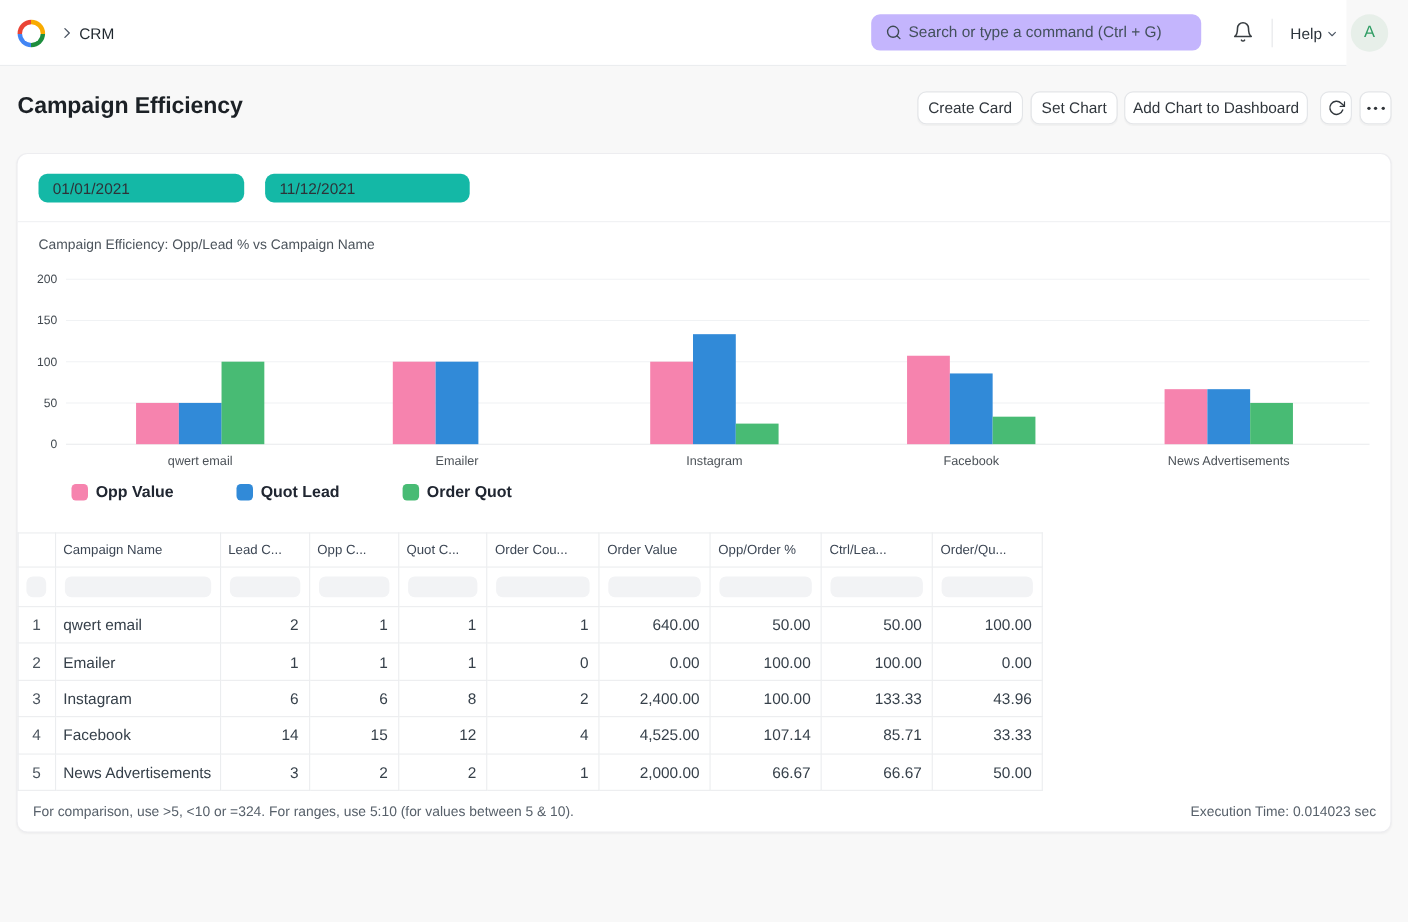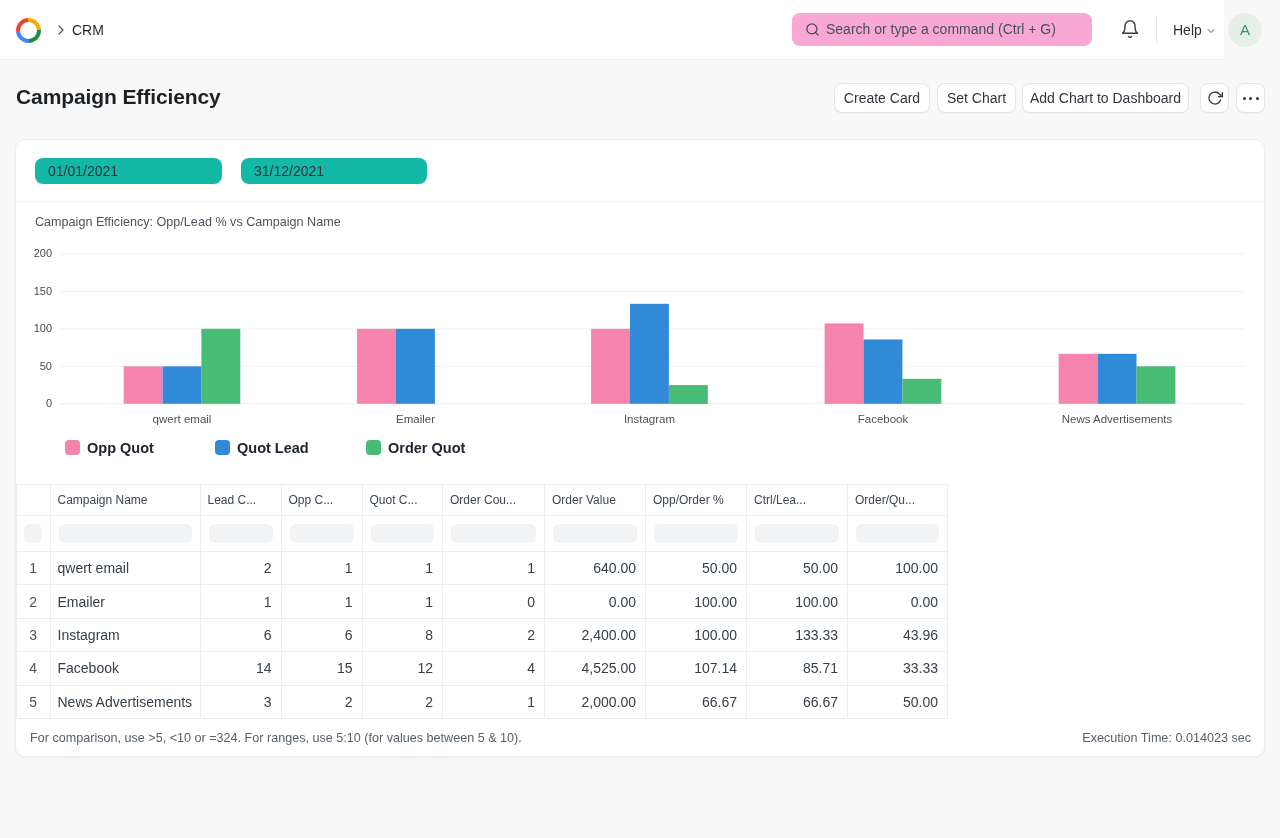--- a/index.html
+++ b/index.html
@@ -5,21 +5,21 @@
 * { margin:0; padding:0; box-sizing:border-box; }
 html,body { width:1280px; height:838px; font-family:"Liberation Sans", sans-serif; background:#f8f8f8; position:relative; overflow:hidden; }
 
 
 #nav { position:absolute; left:0; top:0; width:1224px; height:60px; background:#fff; border-bottom:1px solid #ebedef; }
 #logo { position:absolute; left:15.5px; top:18px; width:25px; height:25px; border-radius:50%;
   background:conic-gradient(#f9ab00 0 90deg, #1e8e3e 90deg 180deg, #4285f4 180deg 270deg, #ea4335 270deg 360deg); }
 #logo::after { content:""; position:absolute; left:4px; top:4px; width:17px; height:17px; border-radius:50%; background:#fff; }
 #crumb-chev { position:absolute; left:53px; top:22px; }
 #crumb { position:absolute; left:72px; top:22px; font-size:14px; color:#1f272e; }
-#search { position:absolute; left:792px; top:13px; width:300px; height:33px; background:#f9a8d4; border-radius:8px; }
+#search { position:absolute; left:792px; top:13px; width:300px; height:33px; background:#c4b5fd; border-radius:8px; }
 #search svg { position:absolute; left:13px; top:9px; }
 #search span { position:absolute; left:34px; top:8px; font-size:14px; color:#43505c; }
 #bell { position:absolute; left:1120px; top:19px; }
 #navdiv { position:absolute; left:1156px; top:17px; width:1px; height:26px; background:#e4e6e9; }
 #help { position:absolute; left:1173px; top:22px; font-size:14px; color:#2b333b; }
 #help svg { position:relative; top:2px; left:3px; }
 #avatar { position:absolute; left:1228px; top:13px; width:34px; height:34px; border-radius:50%; background:#e7efe9; text-align:center; line-height:34px; font-size:15px; color:#2f9d64; font-weight:500; }
 
 
 #phead { position:absolute; left:0; top:61px; width:1280px; height:78px; background:#f8f8f8; }
@@ -111,21 +111,21 @@
 <div class="btn" id="btn5">
     <div class="dots">
       <i></i>
       <i></i>
       <i></i>
     </div>
   </div>
 
 <div id="card">
   <div class="datein" id="date1">01/01/2021</div>
-  <div class="datein" id="date2">31/12/2021</div>
+  <div class="datein" id="date2">11/12/2021</div>
   <div id="carddiv"></div>
   <div id="chartlabel">Campaign Efficiency: Opp/Lead % vs Campaign Name</div>
   <svg id="chartsvg" width="1248" height="196" viewBox="0 0 1248 196" font-family="Liberation Sans, sans-serif">
     <line x1="44" x2="1229" y1="17.9" y2="17.9" stroke="#f0f2f4" stroke-width="1"></line>
     <text x="36" y="21.4" text-anchor="end" font-size="11" fill="#424950">200</text>
     <line x1="44" x2="1229" y1="55.4" y2="55.4" stroke="#f0f2f4" stroke-width="1"></line>
     <text x="36" y="58.9" text-anchor="end" font-size="11" fill="#424950">150</text>
     <line x1="44" x2="1229" y1="92.9" y2="92.9" stroke="#f0f2f4" stroke-width="1"></line>
     <text x="36" y="96.4" text-anchor="end" font-size="11" fill="#424950">100</text>
     <line x1="44" x2="1229" y1="130.4" y2="130.4" stroke="#f0f2f4" stroke-width="1"></line>
@@ -147,21 +147,21 @@
     <rect x="847.5" y="103.5" width="38.9" height="64.3" fill="#318ad8"></rect>
     <rect x="886.4" y="142.8" width="38.9" height="25.0" fill="#48bb74"></rect>
     <text x="867" y="187" text-anchor="middle" font-size="11.5" fill="#4c5258">Facebook</text>
     <rect x="1042.7" y="117.8" width="38.9" height="50.0" fill="#f683ae"></rect>
     <rect x="1081.6" y="117.8" width="38.9" height="50.0" fill="#318ad8"></rect>
     <rect x="1120.5" y="130.3" width="38.9" height="37.5" fill="#48bb74"></rect>
     <text x="1101" y="187" text-anchor="middle" font-size="11.5" fill="#4c5258">News Advertisements</text>
   </svg>
   <div class="leg" id="leg1">
       <i></i>
-      <span>Opp Quot</span>
+      <span>Opp Value</span>
     </div>
   <div class="leg" id="leg2">
       <i></i>
       <span>Quot Lead</span>
     </div>
   <div class="leg" id="leg3">
       <i></i>
       <span>Order Quot</span>
     </div>
 

